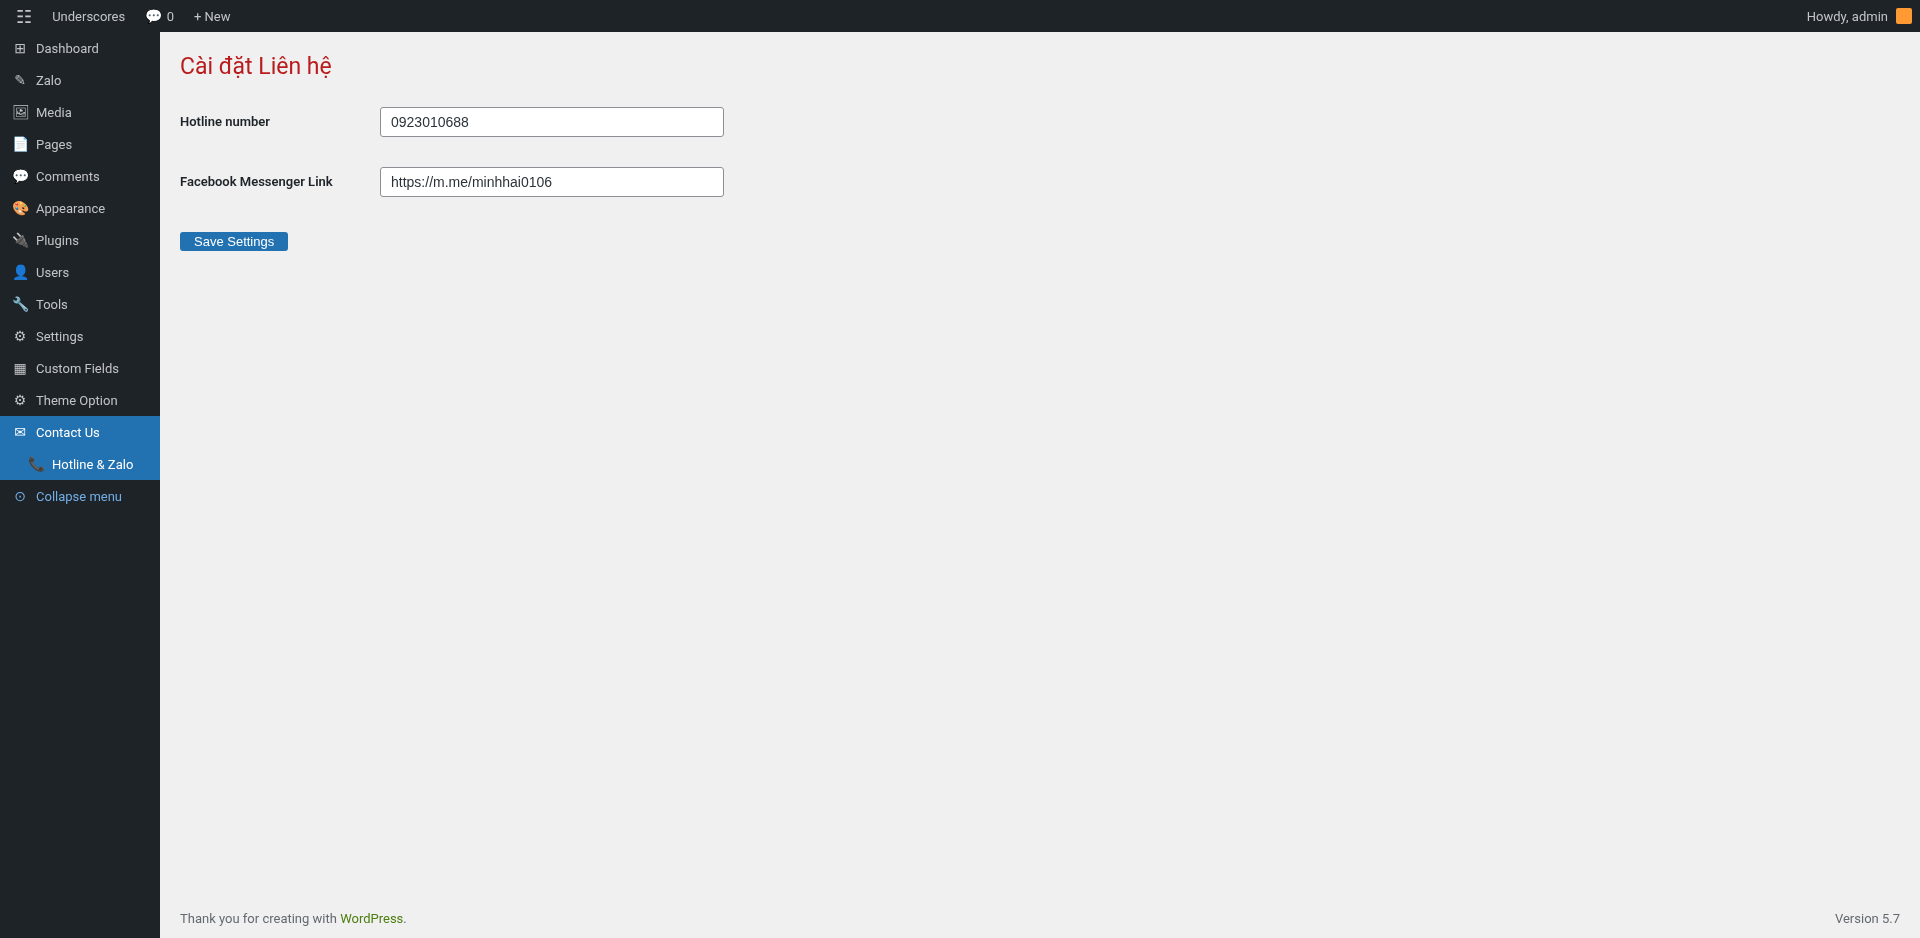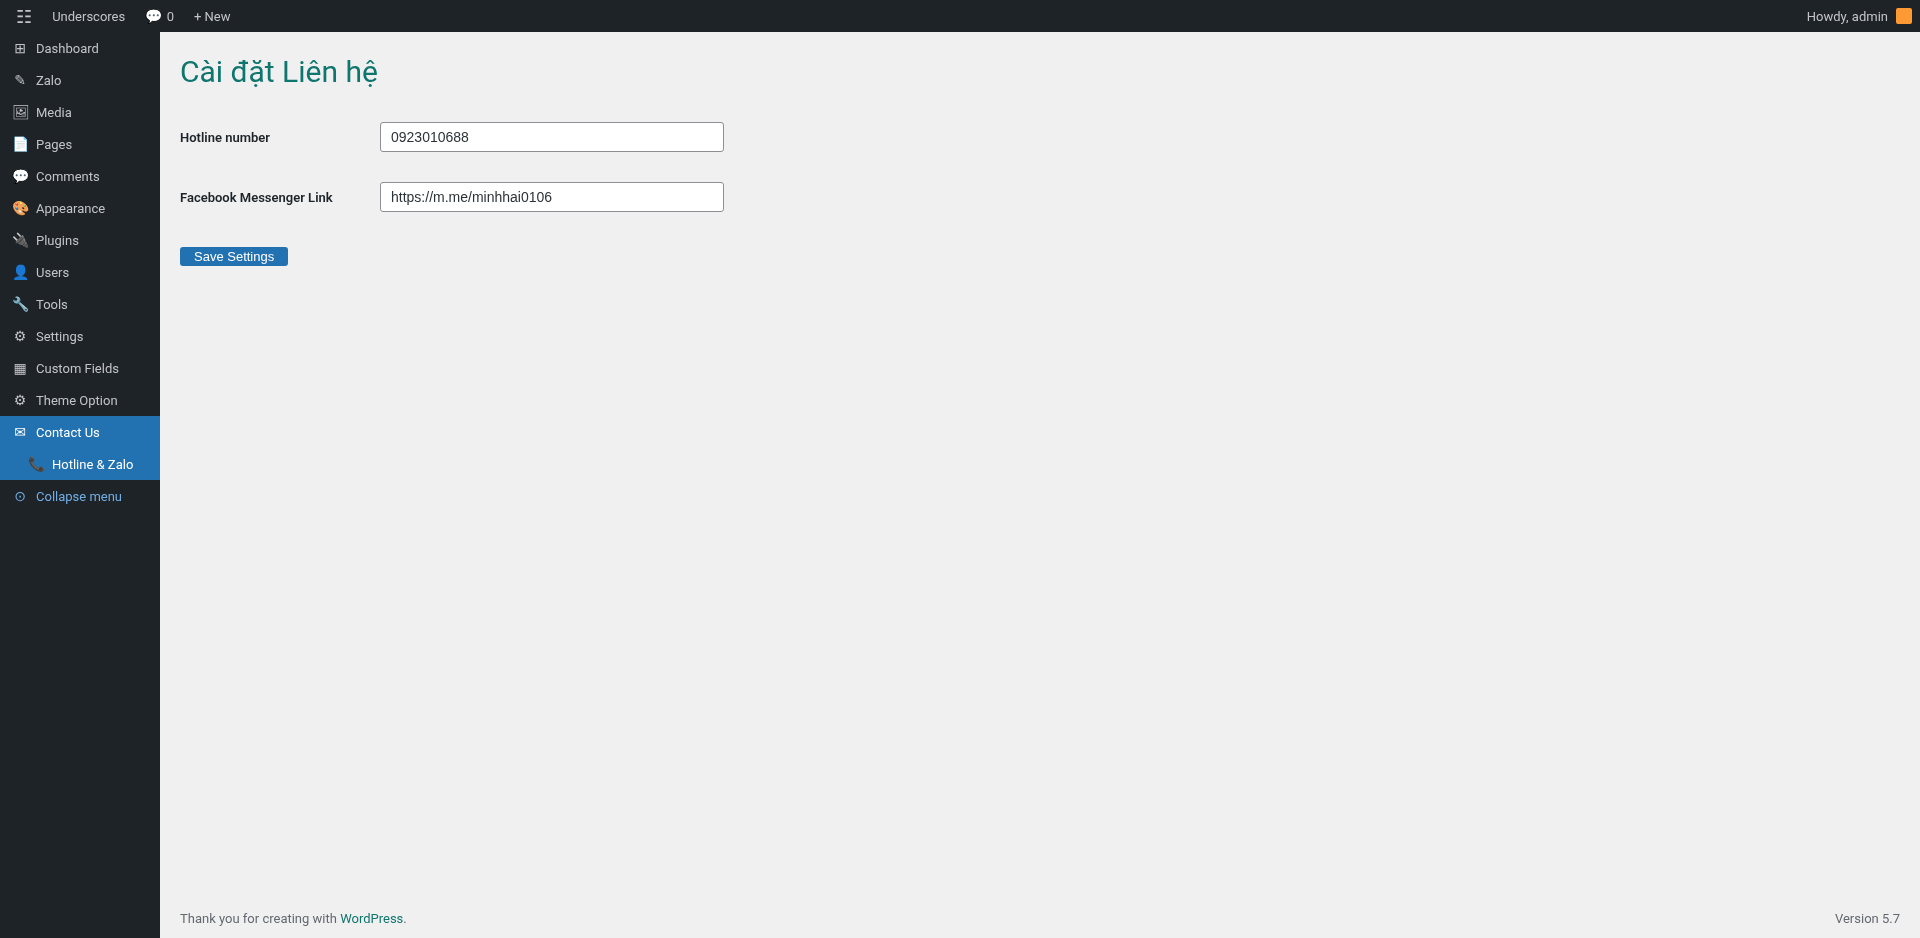--- a/index.html
+++ b/index.html
@@ -107,24 +107,24 @@
       display: flex;
       flex-direction: column;
     }
     #wpbody-content {
       flex: 1;
     }
     .wrap {
       max-width: 900px;
     }
     h1.page-title {
-      font-size: 30px;
+      font-size: 23px;
       font-weight: 400;
-      color: #0f766e;
-      margin-bottom: 16px;
+      color: #b91c1c;
+      margin-bottom: 10px;
       line-height: 1.3;
     }
 
     
     .form-table {
       width: 100%;
       border-collapse: collapse;
       margin-bottom: 20px;
     }
     .form-table tr td:first-child {
@@ -163,21 +163,21 @@
     
     #wpfooter {
       padding: 12px 0;
       color: #646970;
       font-size: 13px;
       display: flex;
       justify-content: space-between;
       align-items: center;
       margin-top: auto;
     }
-    #wpfooter a { color: #0f766e; text-decoration: none; }
+    #wpfooter a { color: #4d7c0f; text-decoration: none; }
   </style>
 </head>
 <body>
 
 <div id="wpadminbar">
   <div class="ab-left">
     <span class="ab-item adminbar-wp-icon">☷</span>
     <span class="ab-item">Underscores</span>
     <span class="ab-item comment-bubble">
       <span class="bubble-icon">💬</span>

